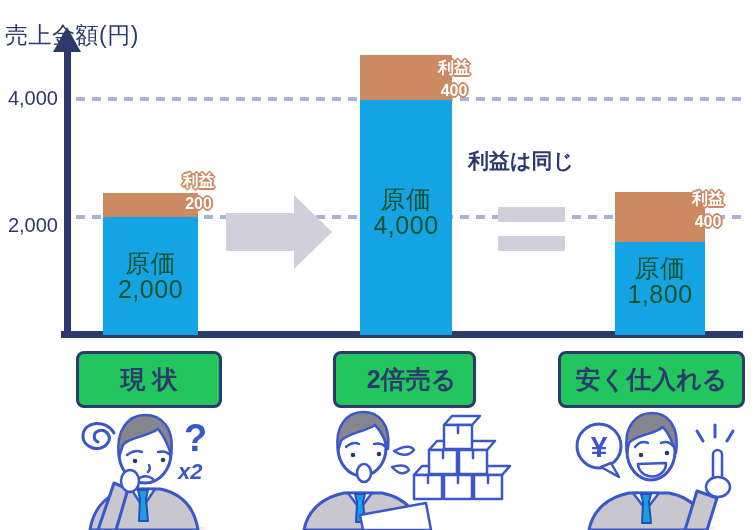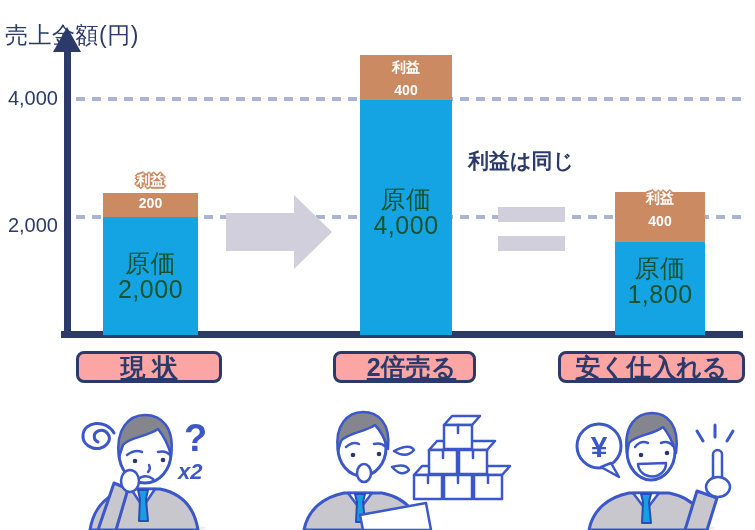--- a/index.html
+++ b/index.html
@@ -29,43 +29,43 @@
   .profit-seg{background:var(--barorange);}
   .cost-seg{background:var(--barblue);}
   #bar1-profit{left:103px;top:193px;width:95px;height:24px;}
   #bar1-cost  {left:103px;top:217px;width:95px;height:118px;}
   #bar2-profit{left:360px;top:55px;width:92px;height:45px;}
   #bar2-cost  {left:360px;top:100px;width:92px;height:235px;}
   #bar3-profit{left:615px;top:192px;width:90px;height:50px;}
   #bar3-cost  {left:615px;top:242px;width:90px;height:93px;}
 
   .bar-text{position:absolute;text-align:center;}
-  .profit-text{font-size:14px;font-weight:bold;line-height:23px;color:#fff;
+  .profit-text{font-size:16px;font-weight:bold;line-height:23px;color:#fff;
     text-shadow:2px 0 0 var(--barorange),-2px 0 0 var(--barorange),0 2px 0 var(--barorange),
                 0 -2px 0 var(--barorange),1px 1px 0 var(--barorange),-1px -1px 0 var(--barorange),
-                1px -1px 0 var(--barorange),-1px 1px 0 var(--barorange);}
+                1px -1px 0 var(--barorange),-1px 1px 0 var(--barorange);margin-left:48px;}
   #bar1-profit-text{left:103px;top:169px;width:95px;}
   #bar2-profit-text{left:360px;top:56px;width:92px;}
   #bar3-profit-text{left:615px;top:187px;width:90px;}
   .cost-text{font-size:25px;line-height:26px;color:#14532d;letter-spacing:.5px;}
   #bar1-cost-text{left:103px;top:250px;width:95px;}
   #bar2-cost-text{left:360px;top:186px;width:92px;}
   #bar3-cost-text{left:615px;top:255px;width:90px;}
 
   .anno{position:absolute;color:var(--navy);font-weight:bold;font-size:21px;text-align:center;}
   #anno-double{left:205px;top:122px;width:150px;line-height:30px;}
   #anno-same{left:446px;top:147px;width:150px;}
 
   .big-arrow{position:absolute;left:226px;top:195px;}
   .equals-bar{position:absolute;left:498px;width:67px;height:15px;background:var(--arrowgray);}
   #eq-top{top:207px;} #eq-bottom{top:236px;}
 
-  .cat-box{position:absolute;top:351px;height:32px;box-sizing:border-box;background:#fca5a5;
+  .cat-box{position:absolute;top:351px;height:57px;box-sizing:border-box;background:#22c55e;
            border:3px solid var(--navy);border-radius:8px;display:flex;align-items:center;
-           justify-content:center;font-size:25px;font-weight:bold;color:var(--navy);text-decoration:underline;}
+           justify-content:center;font-size:25px;font-weight:bold;color:var(--navy);}
   #box-1{left:76px;width:146px;} #box-2{left:333px;width:143px;padding-left:14px;} #box-3{left:558px;width:187px;}
 
   .illo{position:absolute;top:403px;}
   #illo-1{left:70px;} #illo-2{left:290px;} #illo-3{left:555px;}
 
   .s-ln{fill:none;stroke:var(--illline);stroke-width:3;stroke-linecap:round;stroke-linejoin:round;}
   .s-ln2{fill:none;stroke:var(--illline);stroke-width:2.5;stroke-linecap:round;stroke-linejoin:round;}
   .s-white{fill:#fff;stroke:var(--illline);stroke-width:2.5;stroke-linejoin:round;}
   .s-white3{fill:#fff;stroke:var(--illline);stroke-width:3;stroke-linejoin:round;}
   .s-suit{fill:var(--suit);stroke:var(--illline);stroke-width:3;stroke-linejoin:round;}

